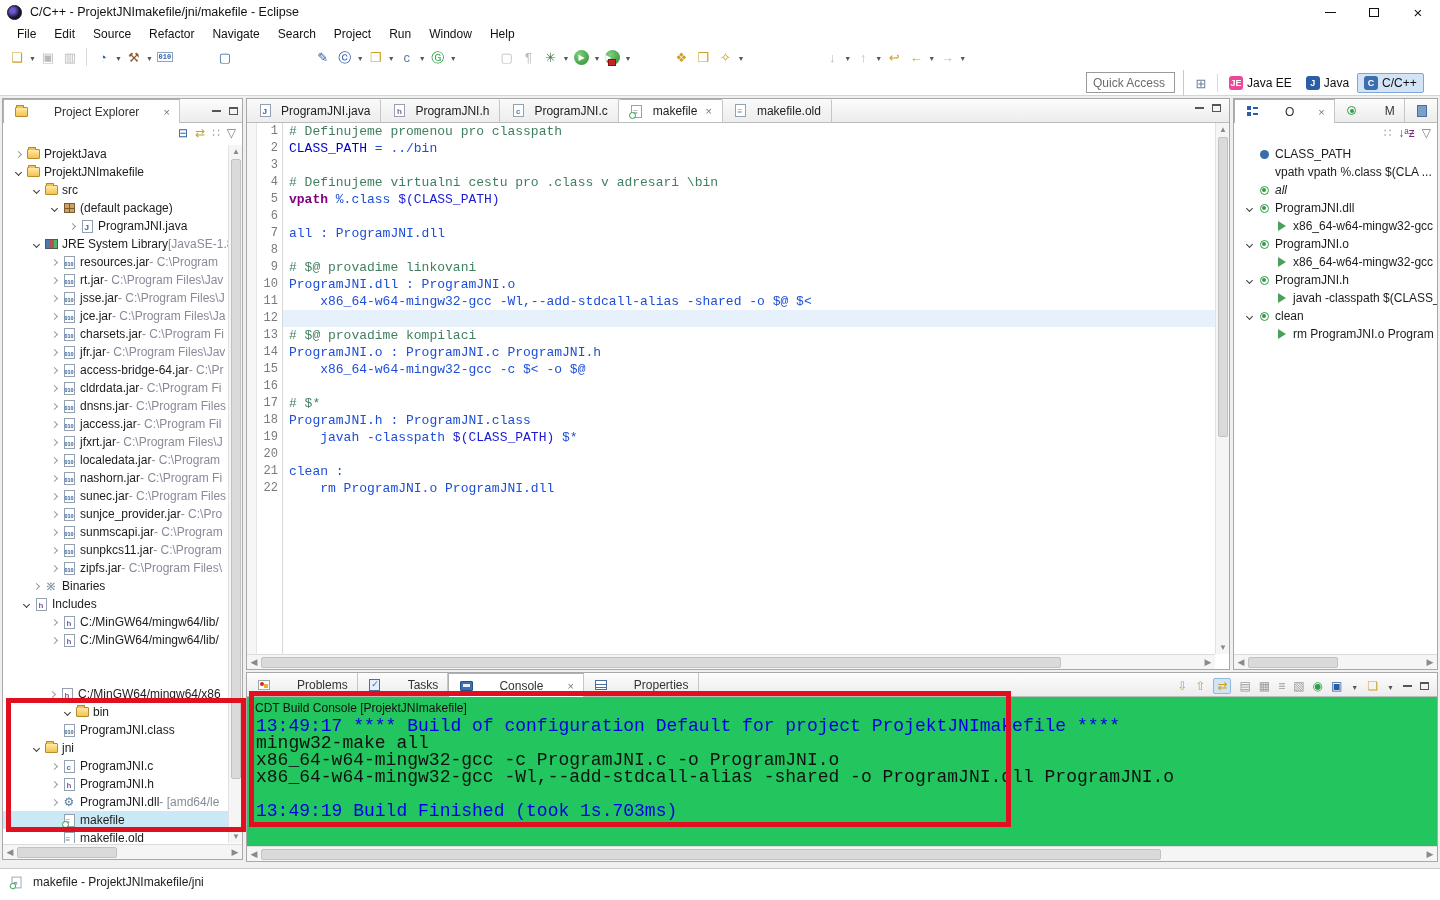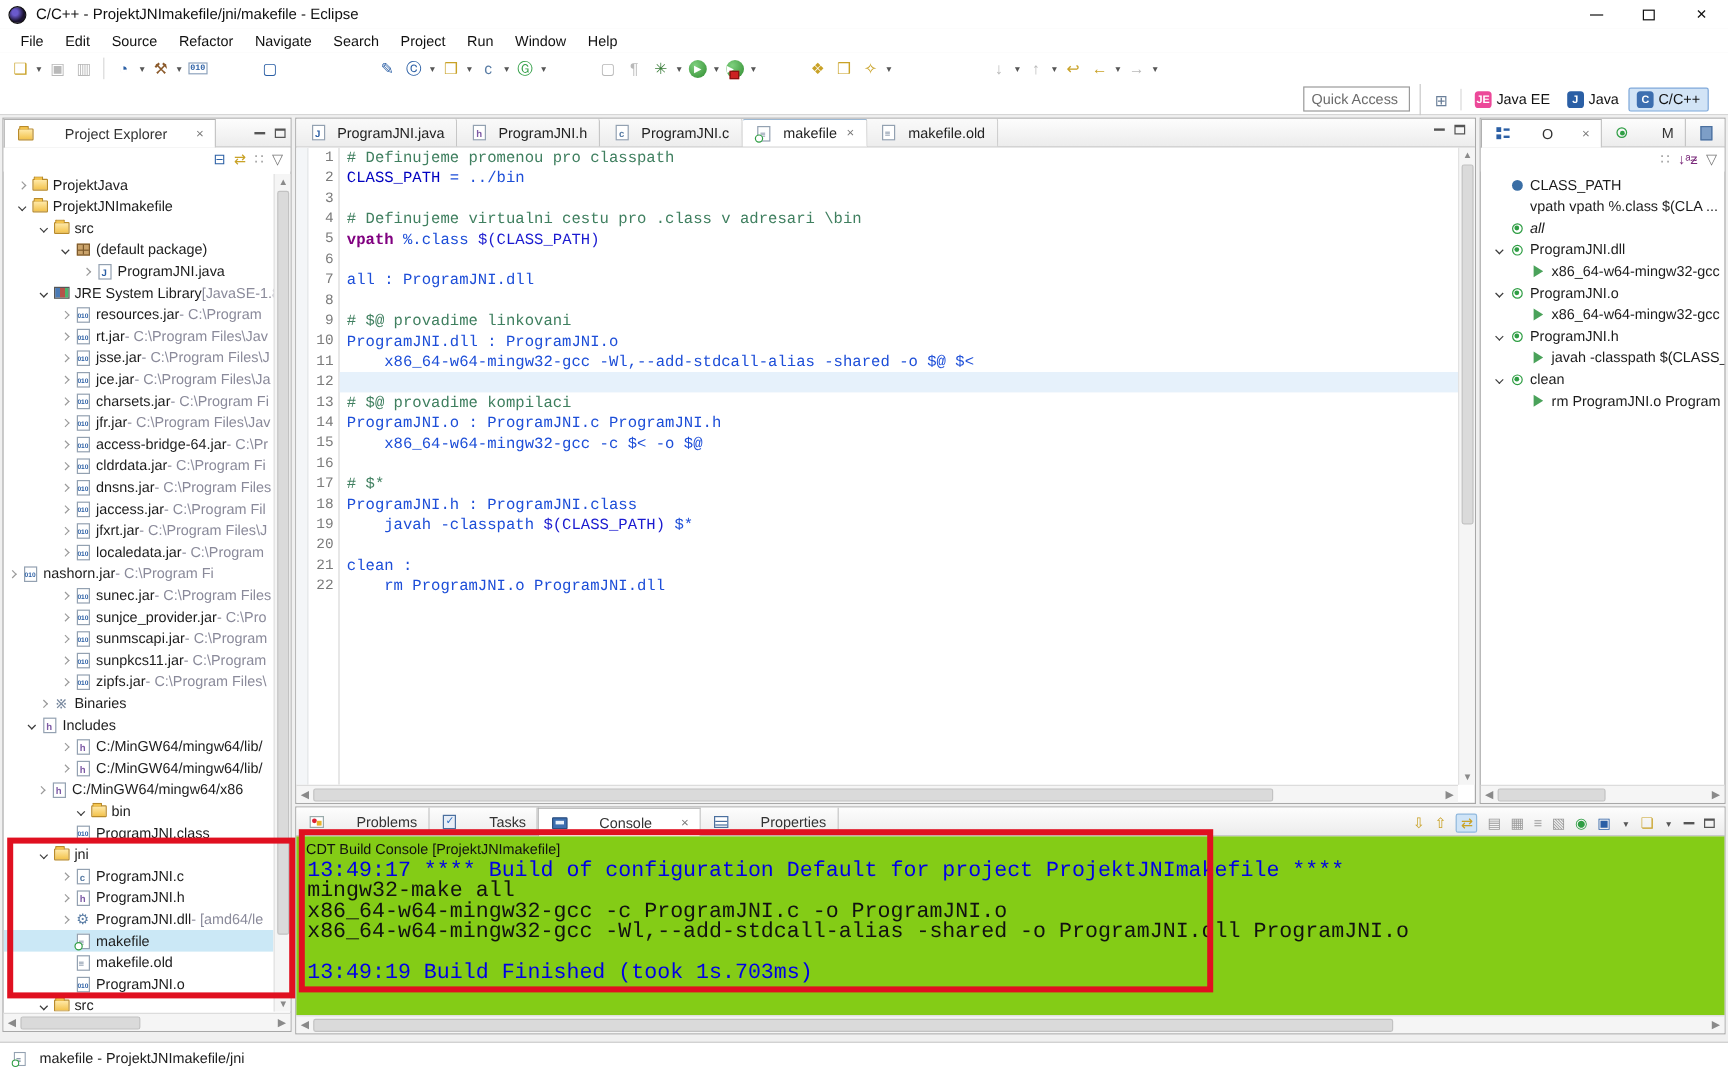--- a/index.html
+++ b/index.html
@@ -118,21 +118,21 @@
   .ed-gutter div, .ed-code .cline { height:17px; line-height:17px; }
   .ed-code { flex:1; font-family:"Liberation Mono",monospace; font-size:13px; white-space:pre; padding-left:6px; }
   .cline.cur { background:#e6f1fb; margin-left:-6px; padding-left:6px; }
   .s-plain { color:#1d4ed8; }
   .s-comment { color:#3f7f5f; }
   .s-macro { color:#0000c0; }
   .s-kw { color:#800080; font-weight:bold; }
   .s-ref { color:#1a1ad0; }
 
   
-  .cons-body { position:absolute; left:0; top:24px; right:0; bottom:15px; background:#84cc16; overflow:hidden; }
+  .cons-body { position:absolute; left:0; top:24px; right:0; bottom:15px; background:#22c55e; overflow:hidden; }
   .cons-title { padding:4px 0 3px 8px; color:#111; }
   .cons-lines { font-family:"Liberation Mono",monospace; font-size:18px; padding-left:9px; }
   .cons-lines div { height:17px; line-height:17px; white-space:pre; }
   .cl-info { color:#0000e6; }
   .cl-plain { color:#111; }
   .ct-hl { background:#cfe4f7; border:1px solid #8fb8dd; border-radius:2px; }
 
   
   .redbox { position:absolute; border:5px solid #e01020; pointer-events:none; z-index:50; }
 
@@ -488,21 +488,21 @@
         <div class="trow" style="padding-left: 44px;">
           <span class="chv col">
             <i></i>
           </span>
           <span class="ticon">
             <span class="i-file f-bin"></span>
           </span>
           <span class="lbl">localedata.jar</span>
           <span class="sfx"> - C:\Program</span>
         </div>
-        <div class="trow" style="">
+        <div class="trow" style="padding-left: 44px;">
           <span class="chv col">
             <i></i>
           </span>
           <span class="ticon">
             <span class="i-file f-bin"></span>
           </span>
           <span class="lbl">nashorn.jar</span>
           <span class="sfx"> - C:\Program Fi</span>
         </div>
         <div class="trow" style="padding-left: 44px;">
@@ -584,21 +584,21 @@
         </div>
         <div class="trow" style="padding-left: 44px;">
           <span class="chv col">
             <i></i>
           </span>
           <span class="ticon">
             <span class="i-file f-h"></span>
           </span>
           <span class="lbl">C:/MinGW64/mingw64/lib/</span>
         </div>
-        <div class="trow" style="padding-left: 24px;">
+        <div class="trow" style="padding-left: 42px; margin-top: 36px;">
           <span class="chv col">
             <i></i>
           </span>
           <span class="ticon">
             <span class="i-file f-h"></span>
           </span>
           <span class="lbl">C:/MinGW64/mingw64/x86</span>
         </div>
         <div class="trow" style="padding-left: 26px; margin-left: 31px;">
           <span class="chv exp">

